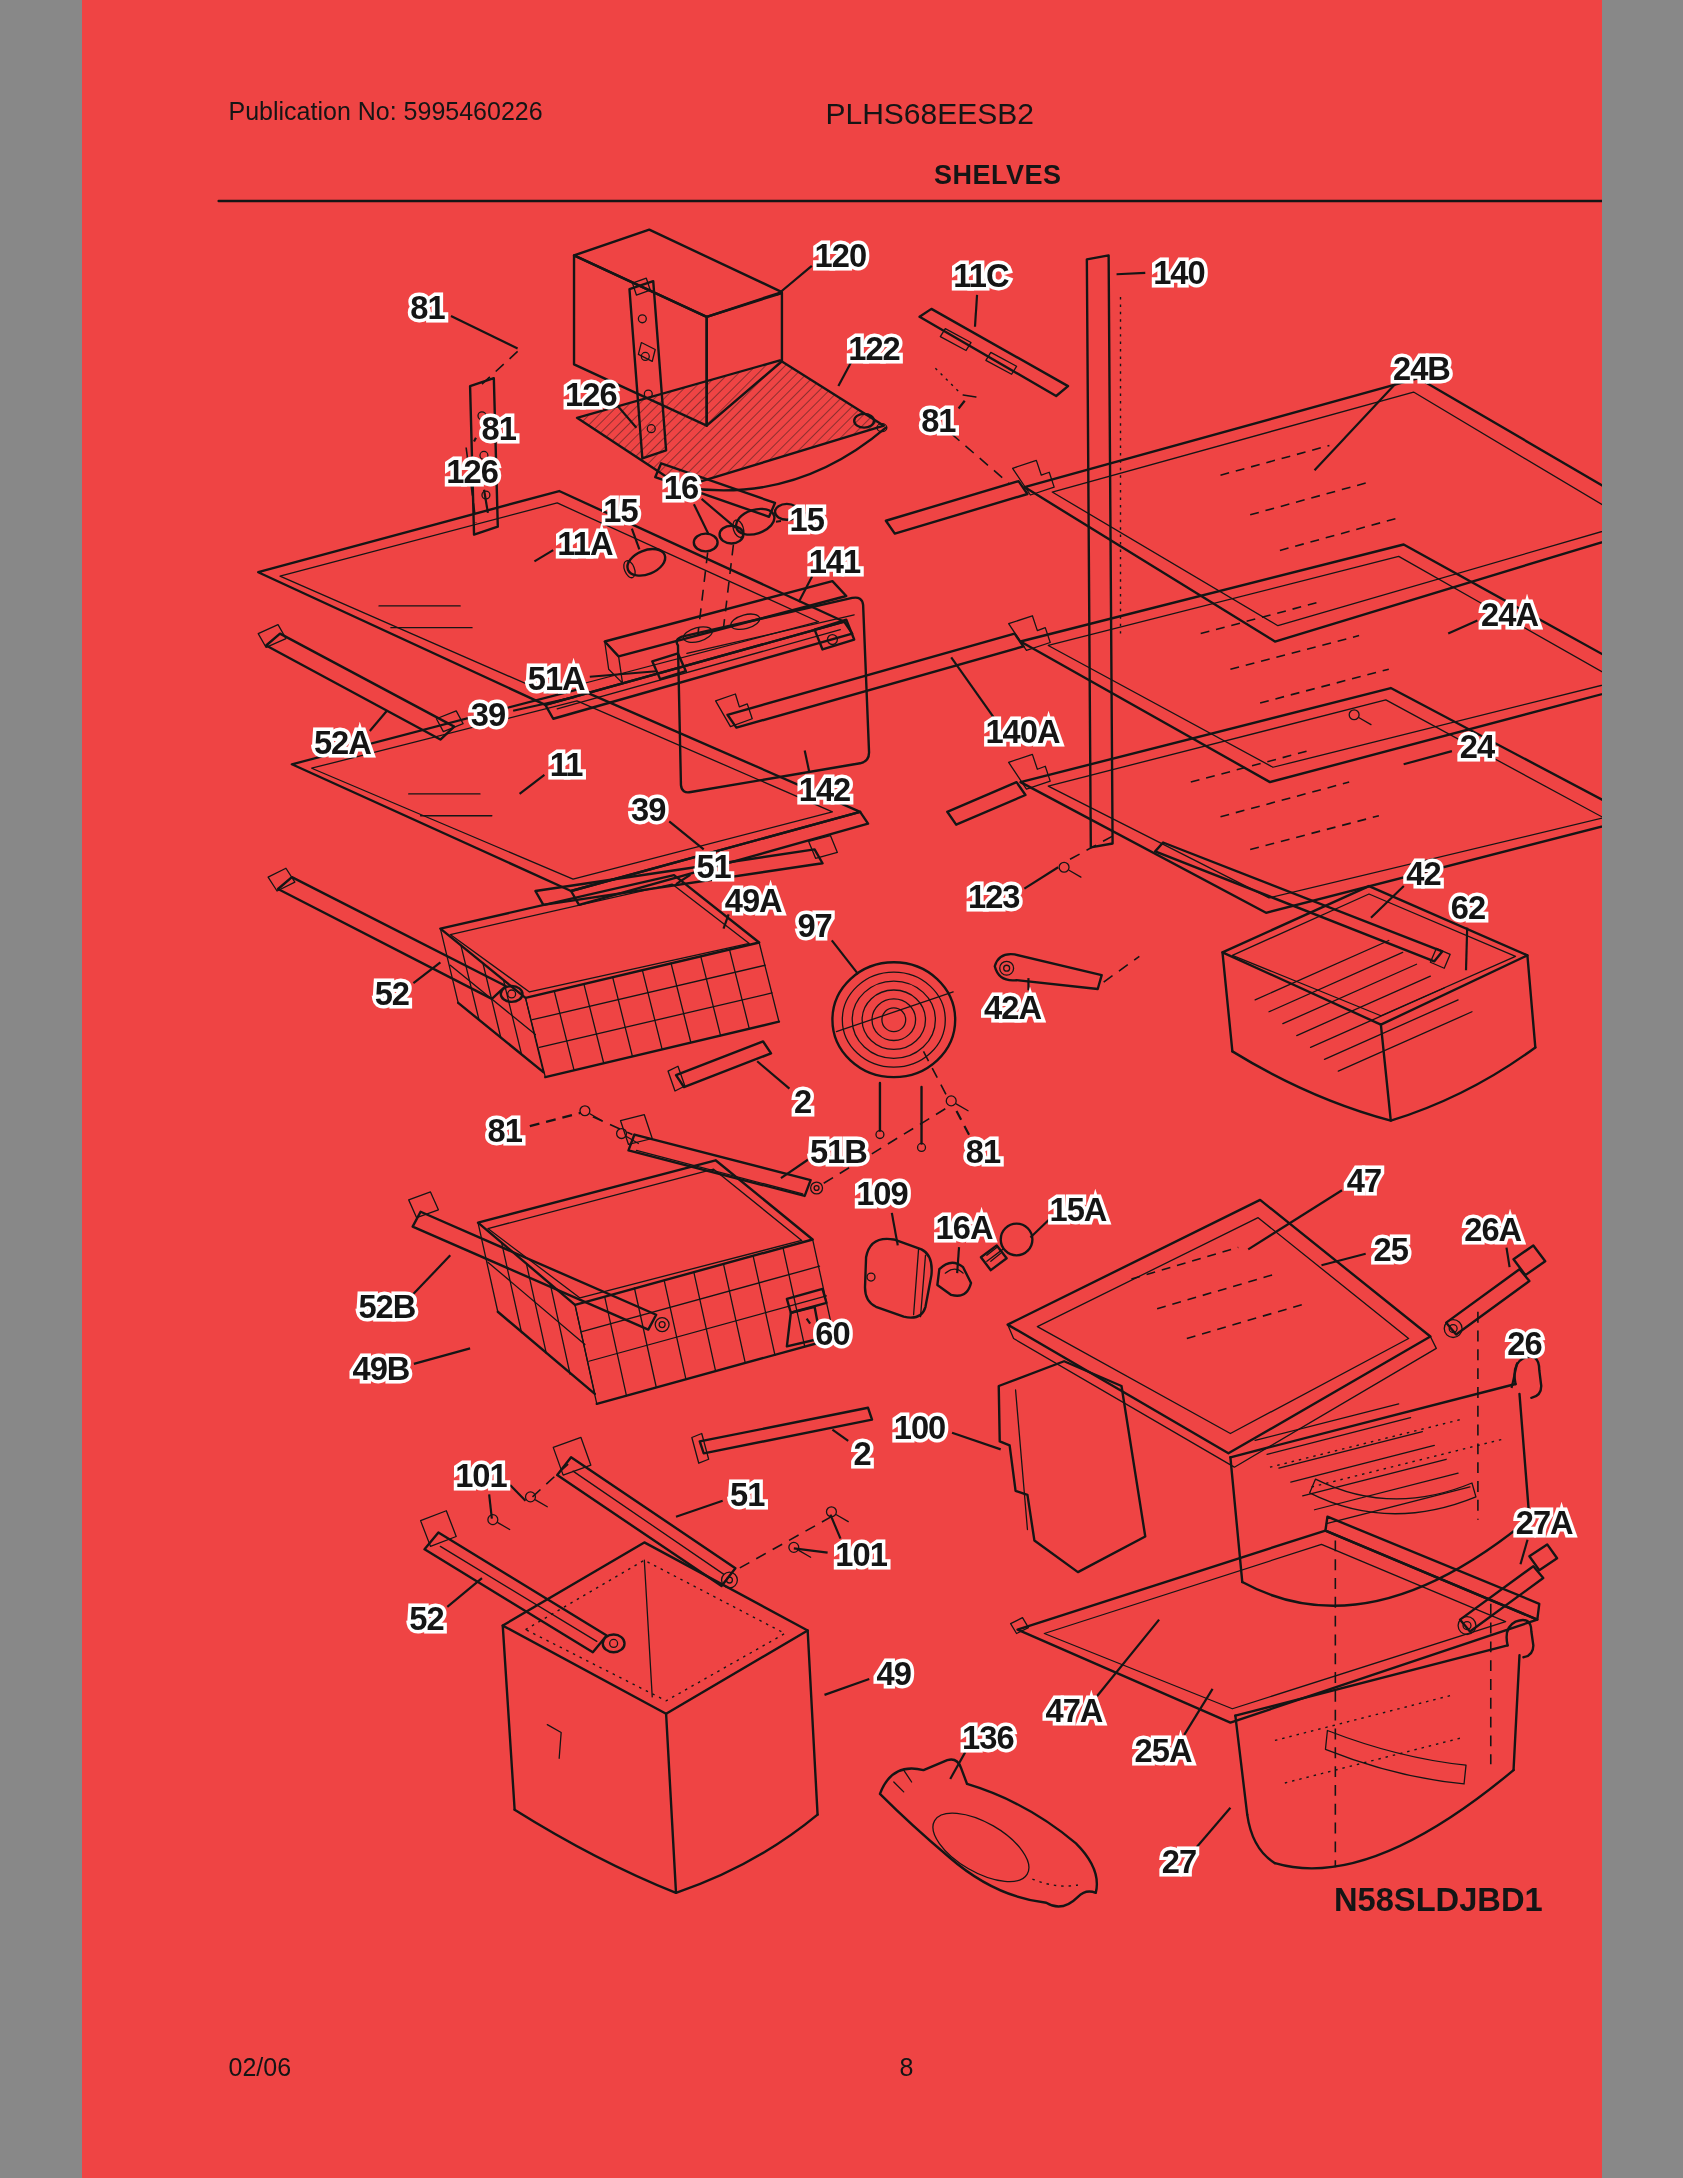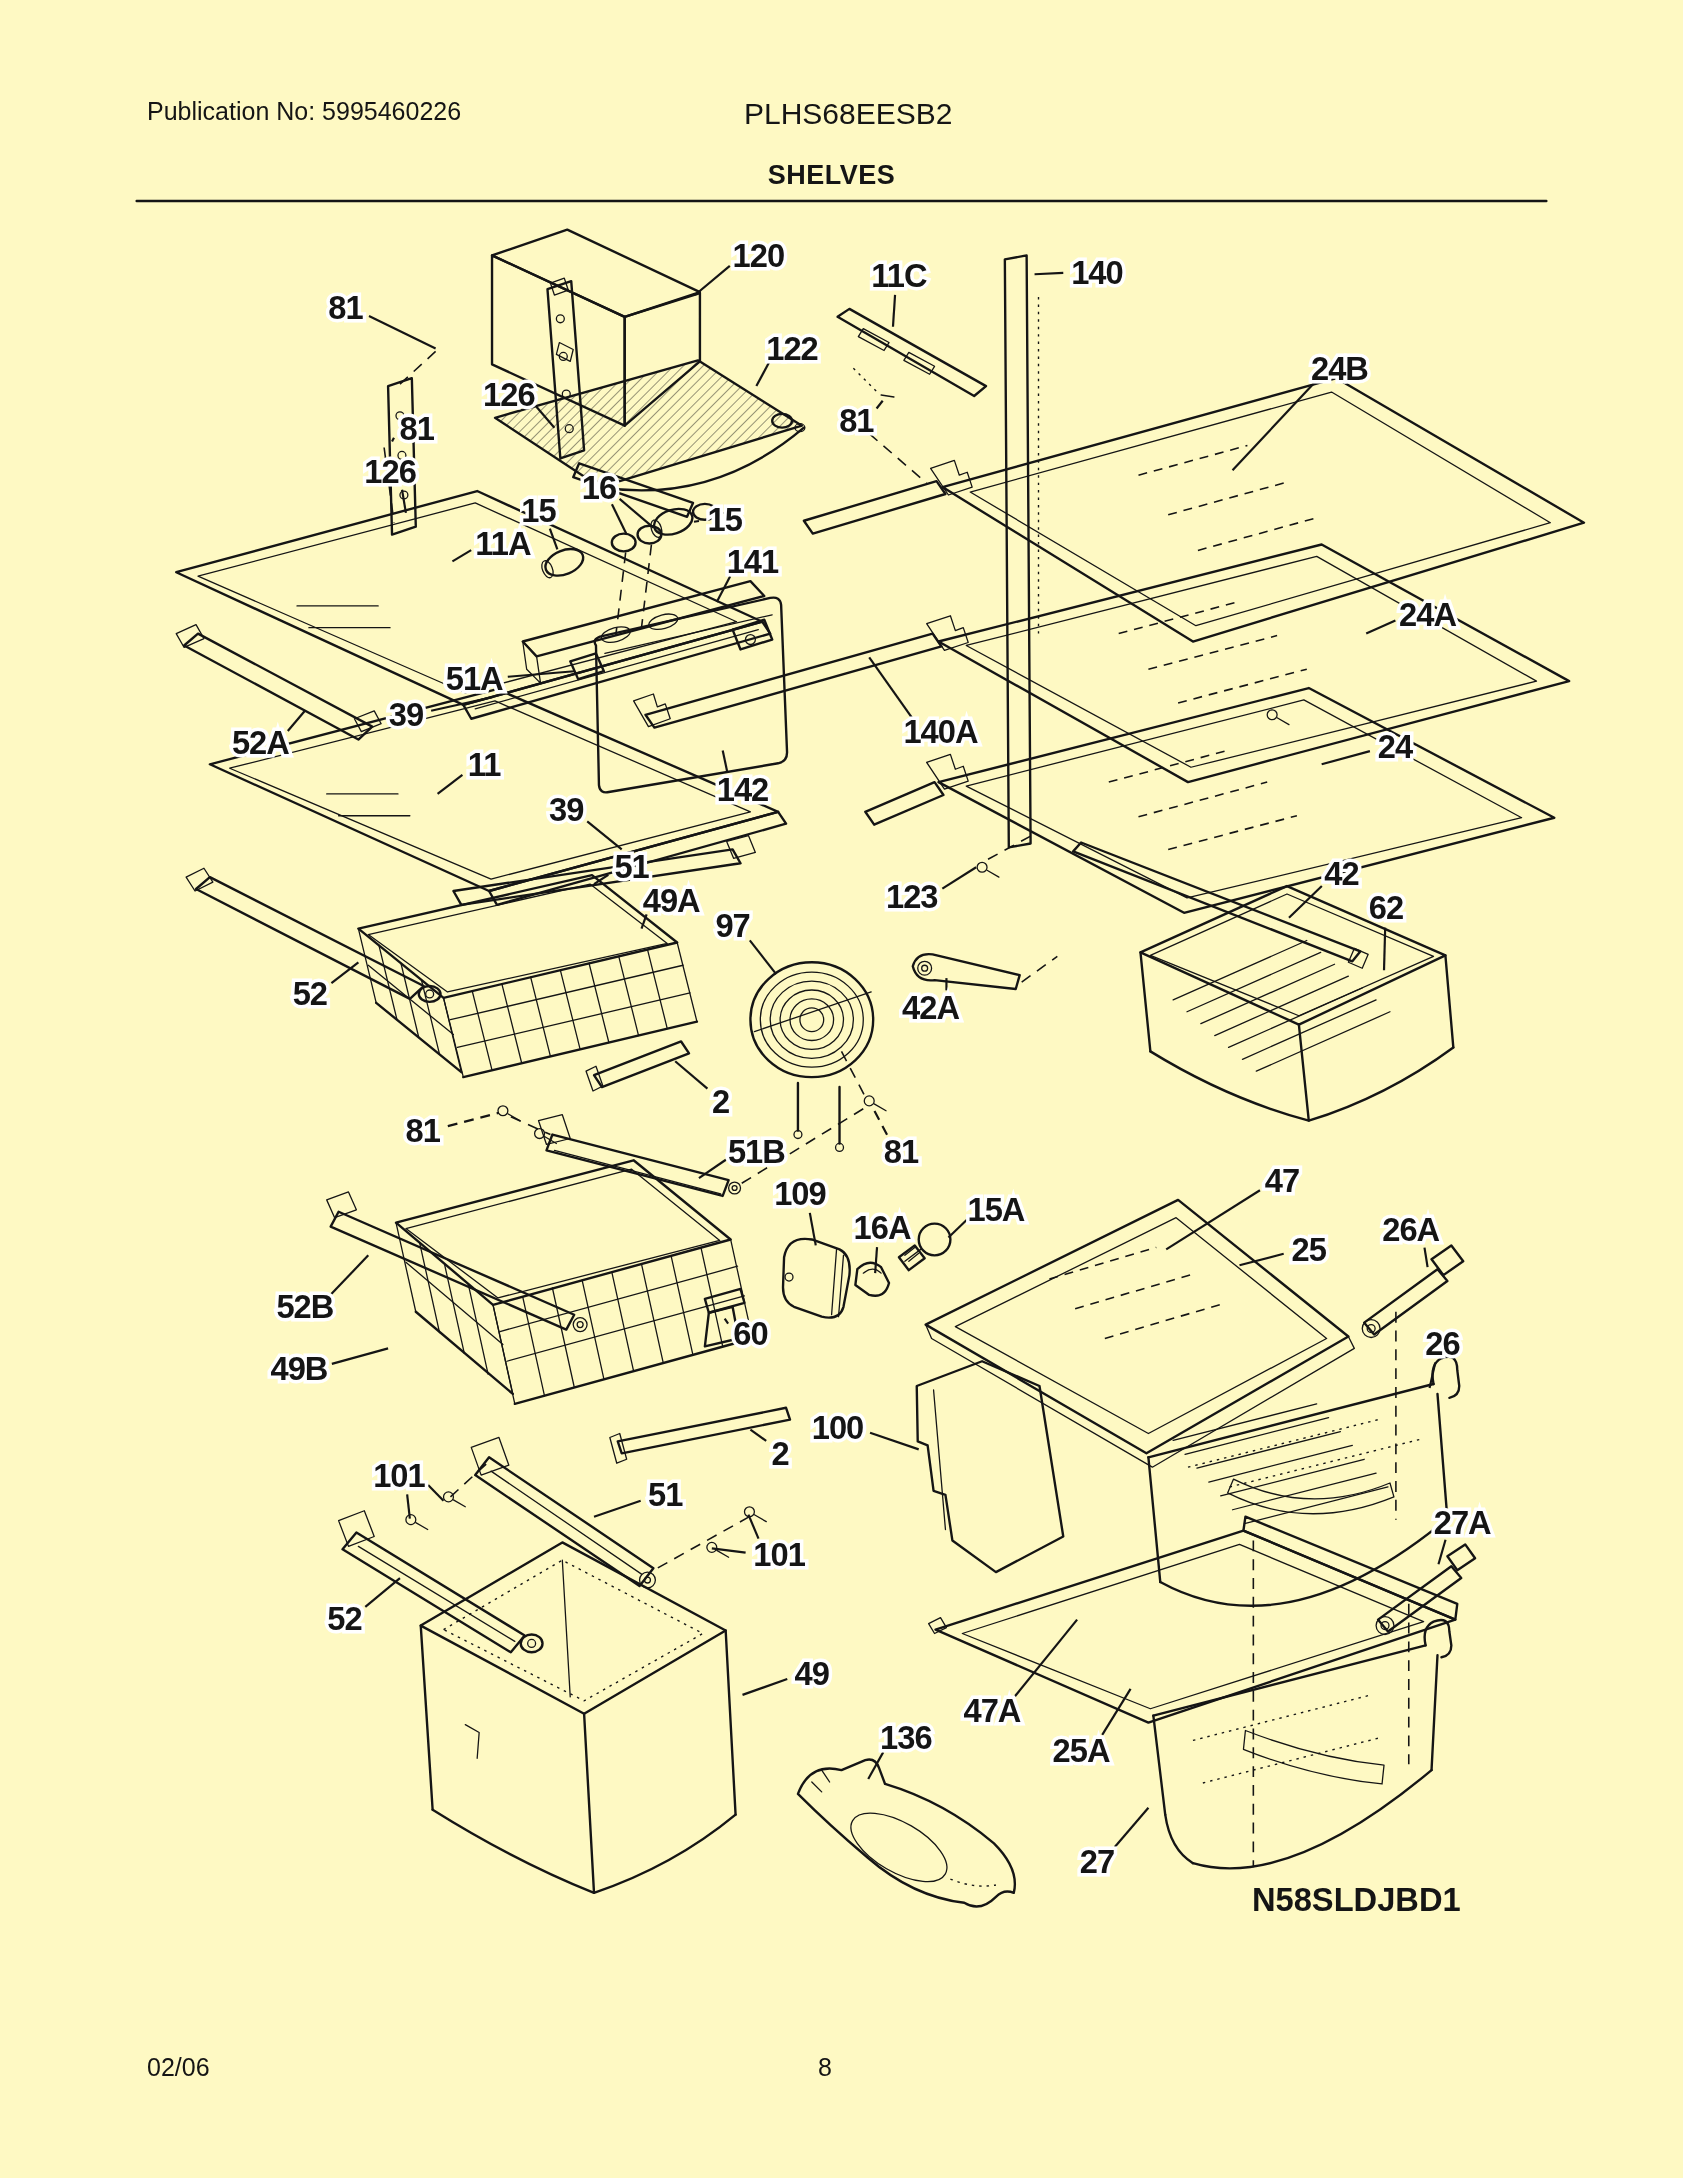--- a/index.html
+++ b/index.html
@@ -1,21 +1,21 @@
 <!DOCTYPE html>
 <html><head>
 <meta charset="utf-8">
 <style>
   html,body{margin:0;padding:0;background:#888;}
-  .page{position:relative;width:1683px;height:2178px;background:#fef9c3;margin:0 auto;
-        font-family:"Liberation Sans",sans-serif;color:#151515;overflow:hidden;}
+  .page{position:relative;width:1476px;height:2178px;background:#ef4444;margin:0 auto;
+        font-family:"Liberation Sans",sans-serif;color:#151515;overflow:hidden;padding-left:44px;}
   .txt{position:absolute;white-space:nowrap;}
   .pub{left:147px;top:97px;font-size:25px;}
   .model{left:744px;top:97px;font-size:30px;}
-  .title{left:683px;top:160px;width:297px;text-align:center;font-size:27px;font-weight:bold;letter-spacing:0.5px;}
+  .title{left:683px;top:160px;width:297px;text-align:right;font-size:27px;font-weight:bold;letter-spacing:0.5px;}
   .date{left:147px;top:2053px;font-size:25px;text-align:right;}
   .pageno{left:810px;top:2053px;width:30px;text-align:center;font-size:25px;}
   svg{position:absolute;left:0;top:0;}
   .ln{stroke:#151515;fill:none;stroke-width:2.4;stroke-linejoin:round;stroke-linecap:round;}
   .thin{stroke:#151515;fill:none;stroke-width:1.3;stroke-linejoin:round;stroke-linecap:round;}
   .dash{stroke:#151515;fill:none;stroke-width:1.6;stroke-dasharray:11 8;}
   .dot{stroke:#151515;fill:none;stroke-width:1.4;stroke-dasharray:2.5 5;}
   .shine{stroke:#151515;fill:none;stroke-width:1.6;stroke-dasharray:9 7;}
   .hatched{fill:url(#hatch);stroke:#151515;stroke-width:2.4;stroke-linejoin:round;}
   .callout-line{stroke:#151515;stroke-width:2.2;fill:none;}

